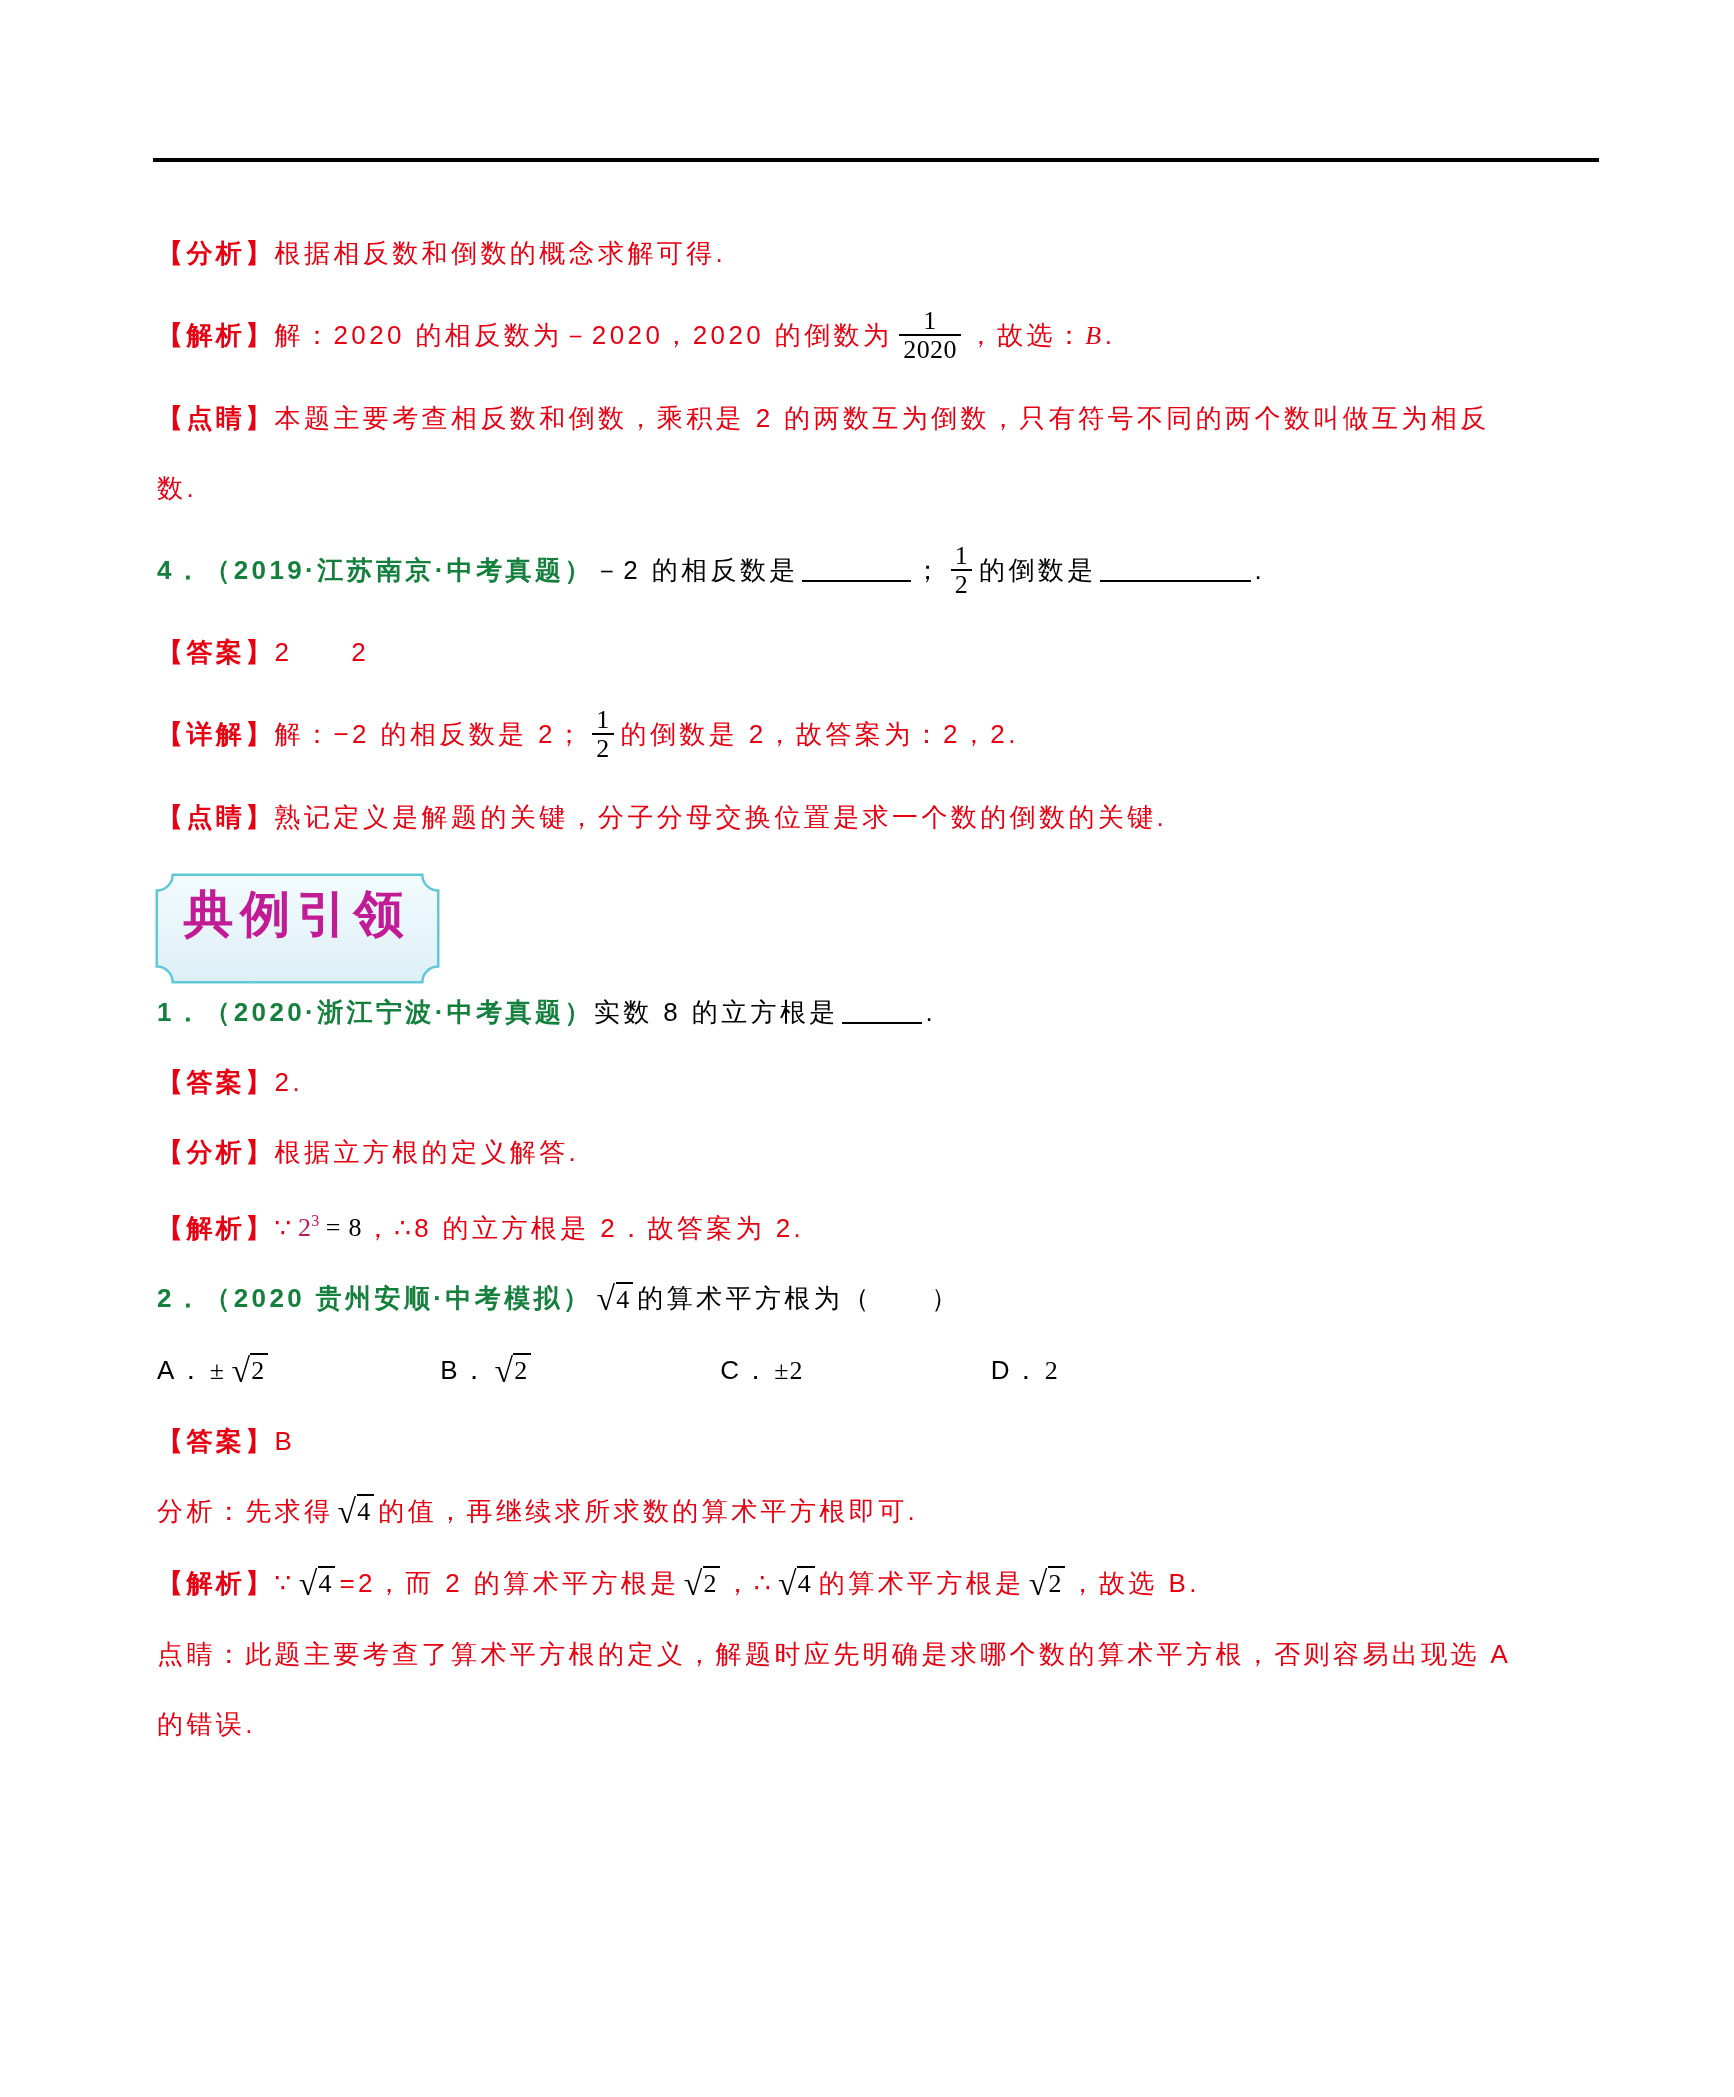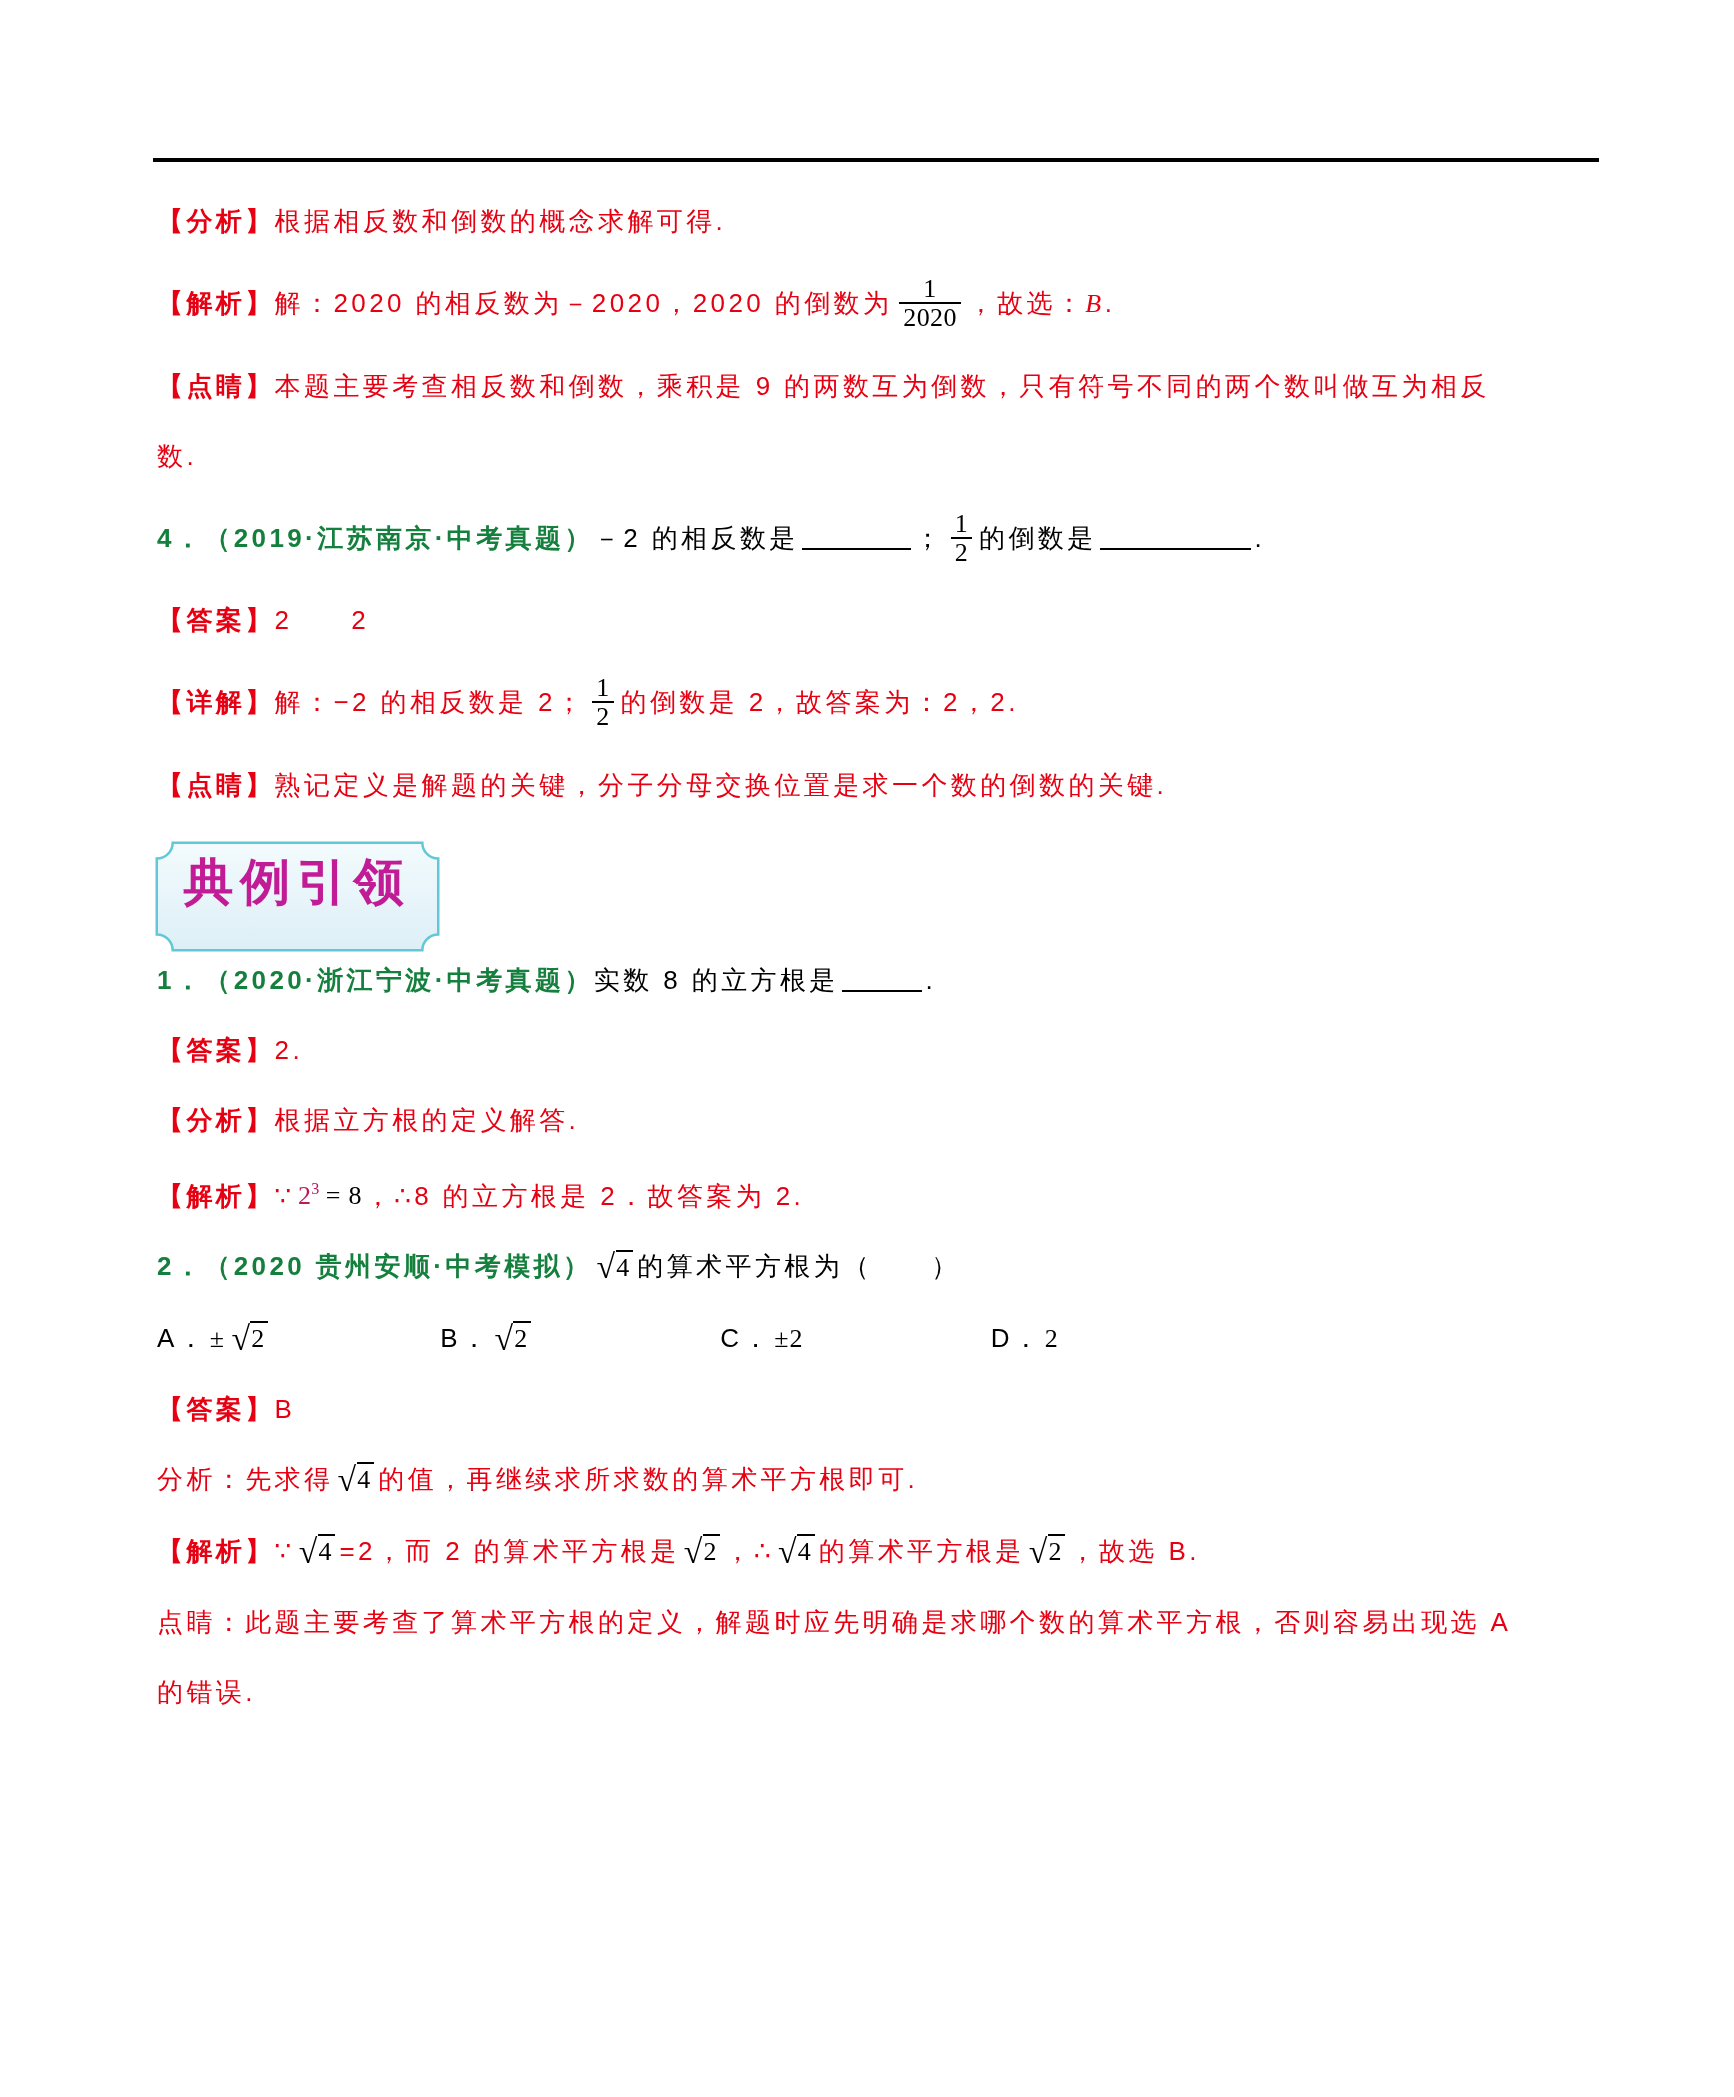--- a/index.html
+++ b/index.html
@@ -3,21 +3,21 @@
 <meta charset="utf-8">
 <style>
   :root{ --red:#e60012; --magenta:#c11b96; }
   html,body{margin:0;padding:0;background:#fff;}
   body{width:1735px;height:2453px;position:relative;overflow:hidden;
        font-family:"Liberation Sans","DejaVu Sans",sans-serif;color:#000;}
   .page{position:absolute;inset:0;background:#fff;}
   .rule{position:absolute;left:153px;top:158px;width:1446px;height:4.2px;background:#000;}
   .content{position:absolute;left:157px;top:162px;width:1451px;}
   .line{font-size:26px;line-height:32px;letter-spacing:3.4px;white-space:nowrap;margin-top:38px;}
-  .content-block:first-of-type .line:first-child{margin-top:43px;}
+  .content-block:first-of-type .line:first-child{margin-top:75px;}
   .seg-label{color:var(--red);font-weight:700;}
   .seg-red{color:var(--red);}
   .seg-redi{color:var(--red);font-style:italic;font-family:"Liberation Serif","DejaVu Serif",serif;}
   .seg-black{color:#000000;}
   .seg-bold{color:#15803d;font-weight:700;}
   .seg-mathb{color:#000;font-family:"Liberation Serif","DejaVu Serif",serif;letter-spacing:0.8px;margin:0 2.5px;}
   .frac{display:inline-block;vertical-align:-0.55em;text-align:center;
         font-family:"Liberation Serif","DejaVu Serif",serif;margin:0 6.7px;line-height:1.05;letter-spacing:0.4px;}
   .frac .fnum,.frac .fden{display:block;padding:0 4.2px;}
   .frac .fden{border-top:2.5px solid #000;}
@@ -36,21 +36,21 @@
 </head>
 <body>
 
 <div class="page">
   <div class="rule"></div>
 
   <div class="content">
     <div class="content-block">
         <div class="line"><span class="seg-label">【分析】</span><span class="seg-red">根据相反数和倒数的概念求解可得.</span></div>
         <div class="line"><span class="seg-label">【解析】</span><span class="seg-red">解：2020 的相反数为－2020，2020 的倒数为</span><span class="frac"><span class="fnum">1</span><span class="fden">2020</span></span><span class="seg-red">，故选：</span><span class="seg-redi">B</span><span class="seg-red">.</span></div>
-        <div class="line"><span class="seg-label">【点睛】</span><span class="seg-red">本题主要考查相反数和倒数，乘积是 9 的两数互为倒数，只有符号不同的两个数叫做互为相反</span></div>
+        <div class="line"><span class="seg-label">【点睛】</span><span class="seg-red">本题主要考查相反数和倒数，乘积是 2 的两数互为倒数，只有符号不同的两个数叫做互为相反</span></div>
         <div class="line"><span class="seg-red">数.</span></div>
         <div class="line"><span class="seg-bold">4．（2019·江苏南京·中考真题）</span><span class="seg-black">－2 的相反数是</span><span class="blank" style="width: 109px;"></span><span class="seg-black">；</span><span class="frac"><span class="fnum">1</span><span class="fden">2</span></span><span class="seg-black">的倒数是</span><span class="blank" style="width: 151px;"></span><span class="seg-black">.</span></div>
         <div class="line"><span class="seg-label">【答案】</span><span class="seg-red">2　　2</span></div>
         <div class="line"><span class="seg-label">【详解】</span><span class="seg-red">解：−2 的相反数是 2；</span><span class="frac"><span class="fnum">1</span><span class="fden">2</span></span><span class="seg-red">的倒数是 2，故答案为：2，2.</span></div>
         <div class="line"><span class="seg-label">【点睛】</span><span class="seg-red">熟记定义是解题的关键，分子分母交换位置是求一个数的倒数的关键.</span></div>
       </div>
 
     <div class="badge">
       <svg viewBox="0 0 680 265" width="285" height="111">
         <defs>

